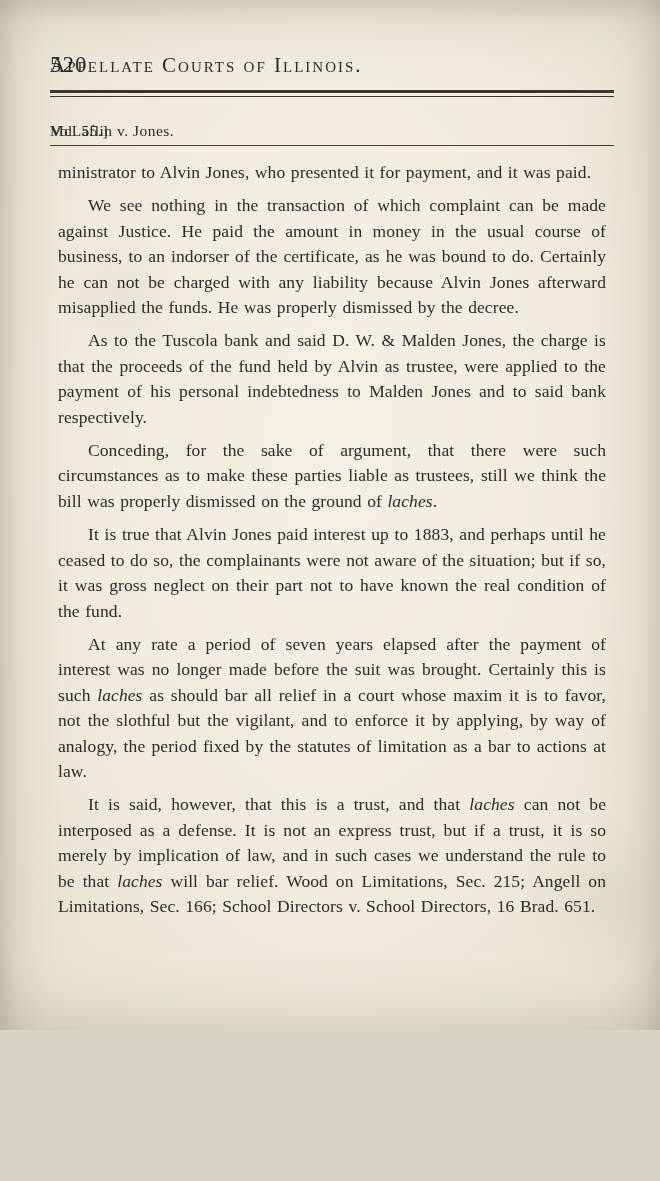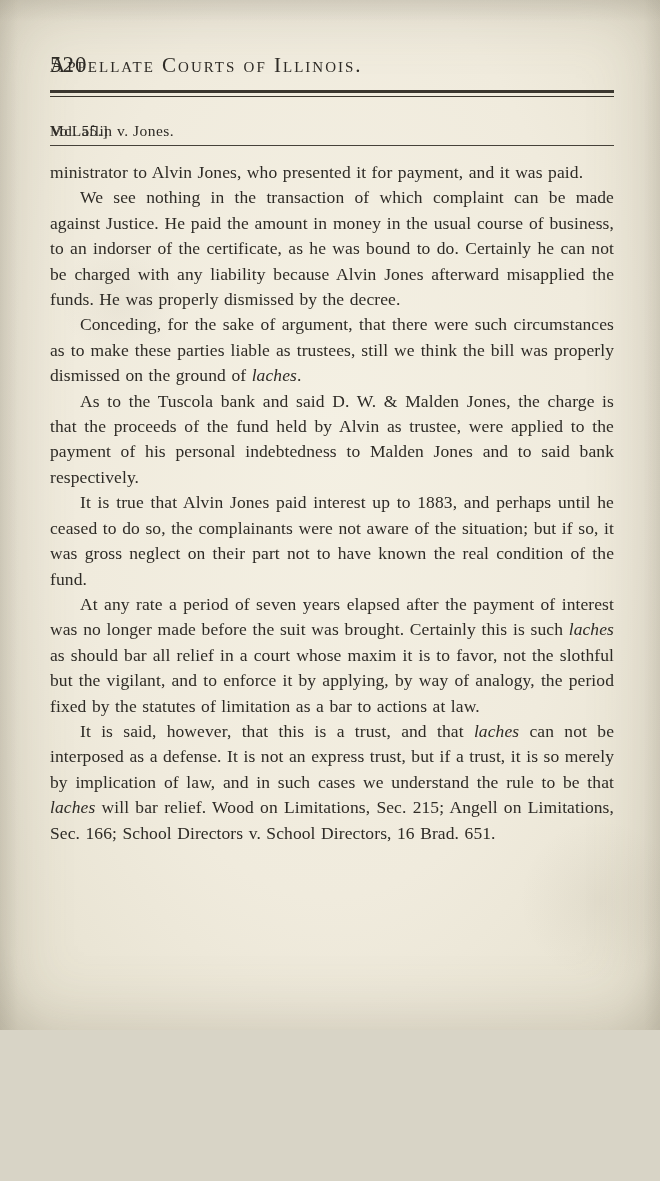--- a/index.html
+++ b/index.html
@@ -76,21 +76,21 @@
     font-size: 15.5px;
     padding-top: 3px;
     letter-spacing: 0.5px;
   }
   .rule-single {
     border-top: 1px solid #46423a;
     height: 0;
     margin-bottom: 14px;
   }
   .body-text p {
-    margin: 0;
+    margin: 8px;
     font-size: 17.5px;
     line-height: 25.4px;
     text-align: justify;
     letter-spacing: 0.1px;
     word-spacing: 1px;
   }
   .body-text p.indent {
     text-indent: 30px;
   }
   .body-text i {
@@ -113,21 +113,21 @@
     <div class="case-line">
       <span class="volume-label">Vol. 55.]</span>
       <div class="case-title">McLaflin v. Jones.</div>
     </div>
 
     <div class="rule-single"></div>
 
     <div class="body-text">
       <p><span>ministrator to Alvin Jones, who presented it for payment, and it was paid.</span></p>
       <p class="indent"><span>We see nothing in the transaction of which complaint can be made against Justice. He paid the amount in money in the usual course of business, to an indorser of the certificate, as he was bound to do. Certainly he can not be charged with any liability because Alvin Jones afterward misapplied the funds. He was properly dismissed by the decree.</span></p>
+      <p class="indent"><span>As to the Tuscola bank and said D. W. &amp; Malden Jones, the charge is that the proceeds of the fund held by Alvin as trustee, were applied to the payment of his personal indebtedness to Malden Jones and to said bank respectively.</span></p>
       <p class="indent"><span>Conceding, for the sake of argument, that there were such circumstances as to make these parties liable as trustees, still we think the bill was properly dismissed on the ground of </span><i>laches</i><span>.</span></p>
-      <p class="indent"><span>As to the Tuscola bank and said D. W. &amp; Malden Jones, the charge is that the proceeds of the fund held by Alvin as trustee, were applied to the payment of his personal indebtedness to Malden Jones and to said bank respectively.</span></p>
       <p class="indent"><span>It is true that Alvin Jones paid interest up to 1883, and perhaps until he ceased to do so, the complainants were not aware of the situation; but if so, it was gross neglect on their part not to have known the real condition of the fund.</span></p>
       <p class="indent"><span>At any rate a period of seven years elapsed after the payment of interest was no longer made before the suit was brought. Certainly this is such </span><i>laches</i><span> as should bar all relief in a court whose maxim it is to favor, not the slothful but the vigilant, and to enforce it by applying, by way of analogy, the period fixed by the statutes of limitation as a bar to actions at law.</span></p>
       <p class="indent"><span>It is said, however, that this is a trust, and that </span><i>laches</i><span> can not be interposed as a defense. It is not an express trust, but if a trust, it is so merely by implication of law, and in such cases we understand the rule to be that </span><i>laches</i><span> will bar relief. Wood on Limitations, Sec. 215; Angell on Limitations, Sec. 166; School Directors v. School Directors, 16 Brad. 651.</span></p>
     </div>
 
   </div>
 </div>
 
 </body></html>

